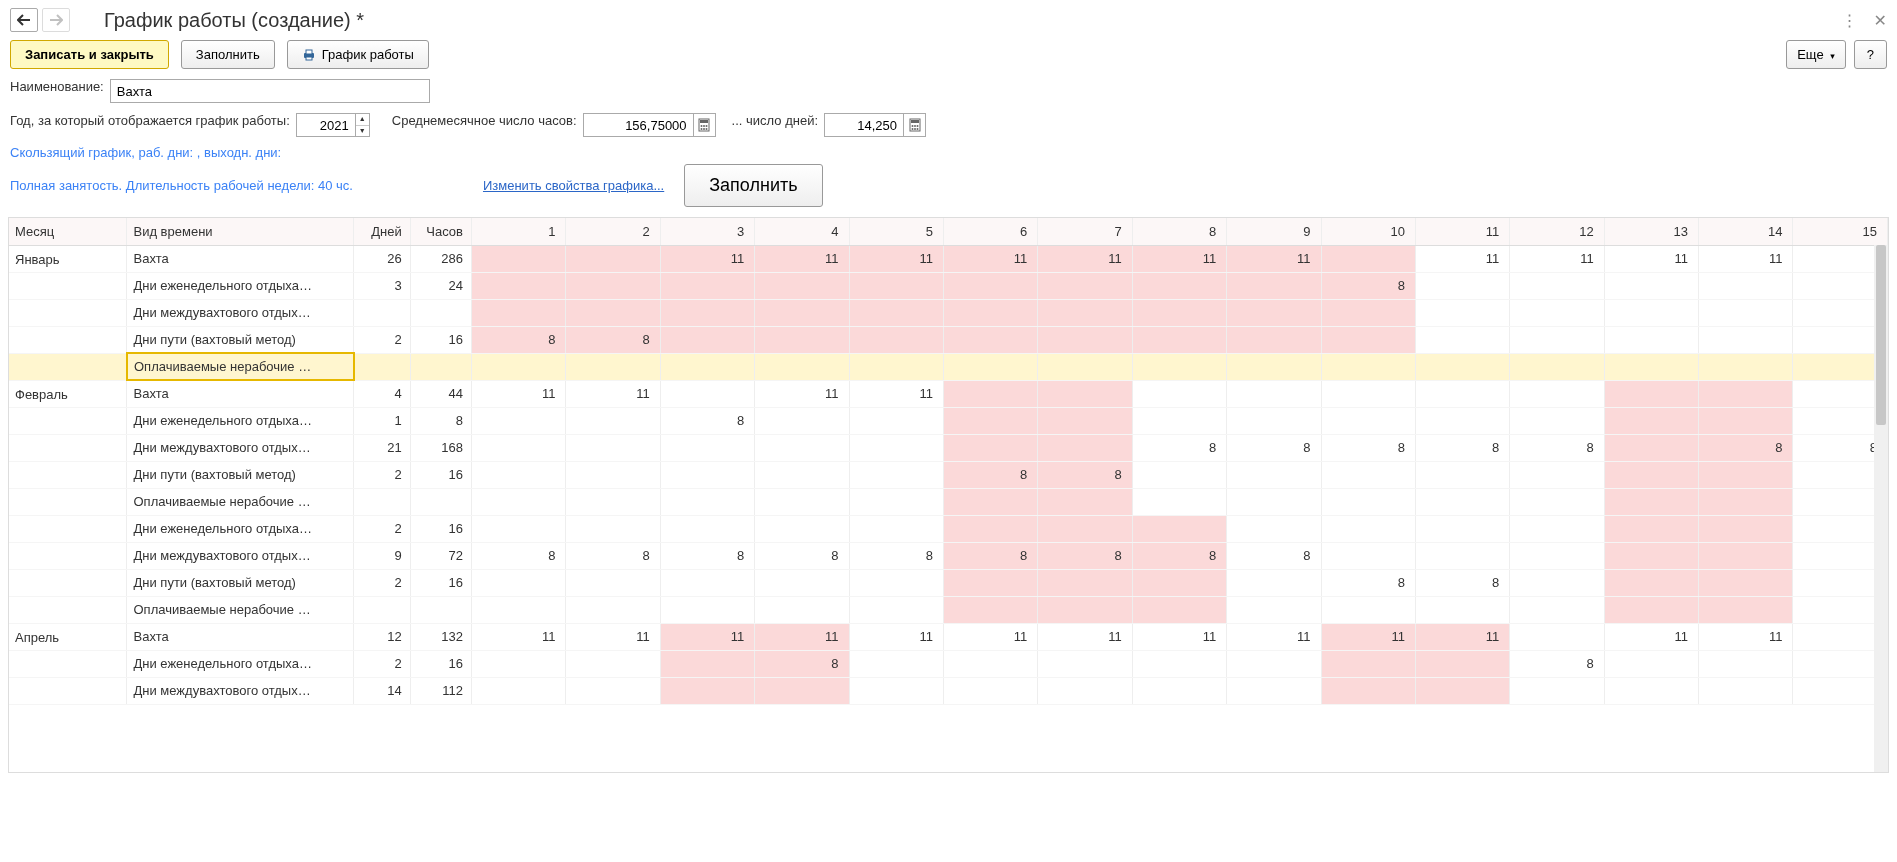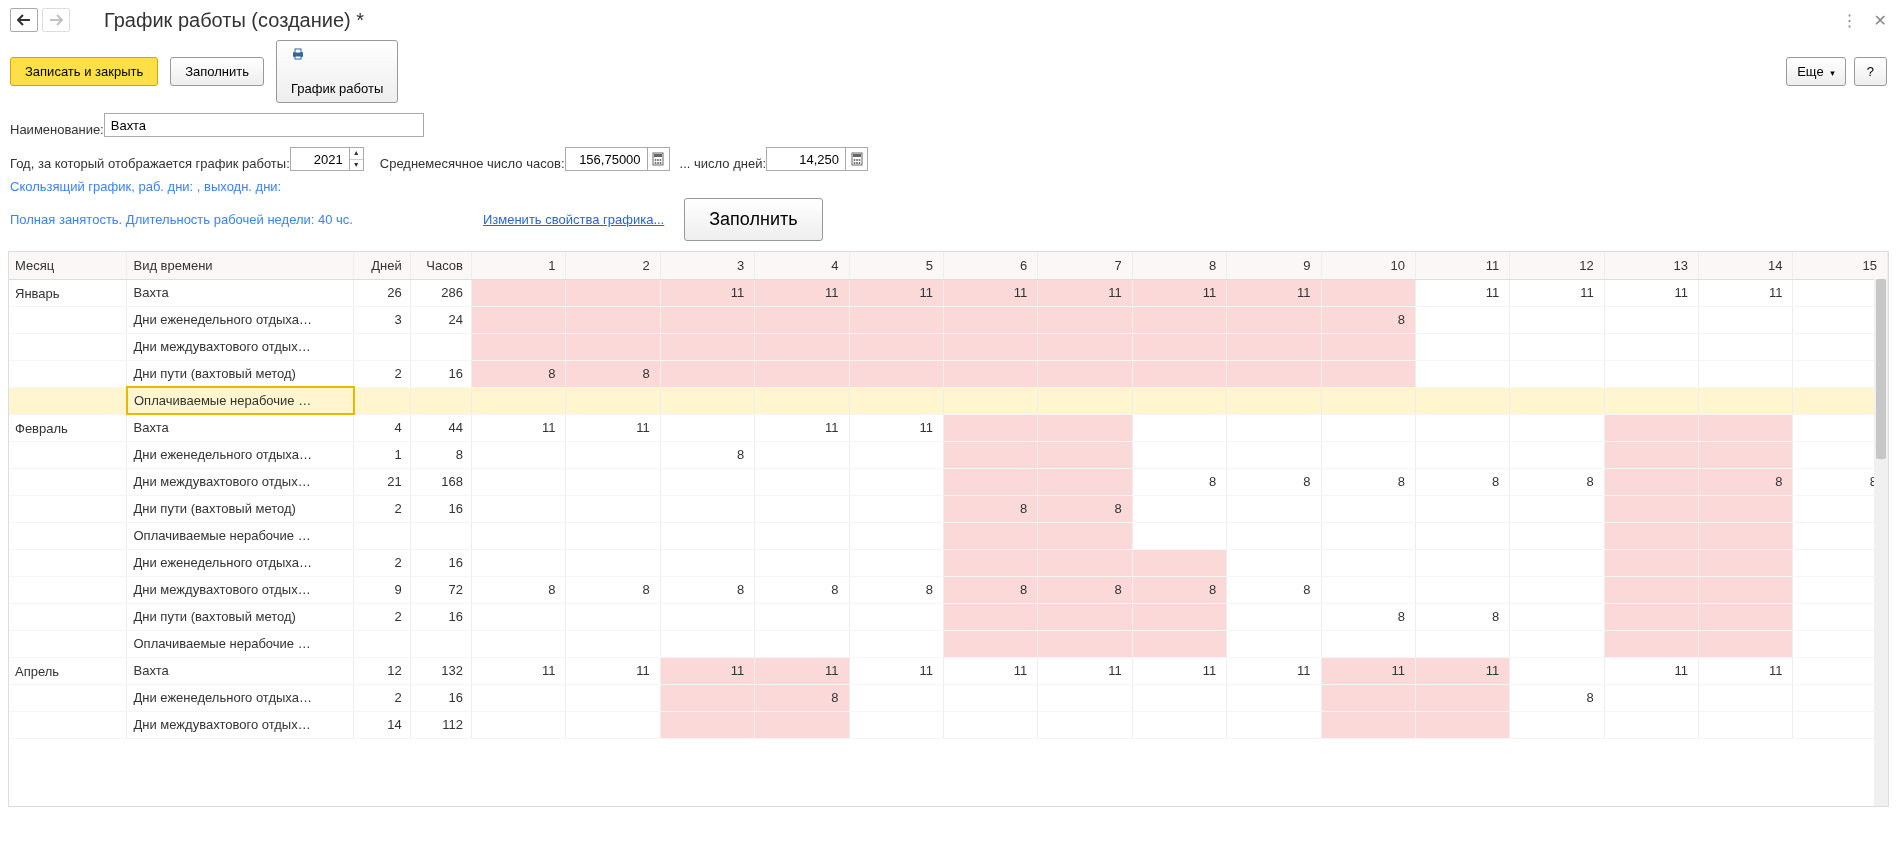--- a/index.html
+++ b/index.html
@@ -37,38 +37,38 @@
   }
   .btn {
     border: 1px solid #999;
     background: linear-gradient(#fff,#eee);
     padding: 6px 14px;
     border-radius: 3px;
     cursor: pointer;
     font-size: 13px;
   }
   .btn-primary {
-    background: #fde047;
+    background: #fef9c3;
     border: 1px solid #d0a800;
-    font-weight: normal;
+    font-weight: bold;
   }
   .btn-print {
     display: inline-flex;
-    gap: 20px;
-    flex-direction: column;
+    align-items: center;
+    gap: 6px;
   }
   .print-icon {
     width: 14px; height: 14px;
     display: inline-block;
   }
   .toolbar-right { margin-left: auto; display: flex; gap: 8px; }
   .btn-more { padding: 6px 10px; }
   .btn-help { padding: 6px 12px; }
 
-  .form-row { display: flex; align-items: flex-end; padding: 2px 10px; }
+  .form-row { display: flex; align-items: flex-start; padding: 2px 10px; gap: 6px; }
   .form-row label { min-width: auto; }
   .input-text {
     border: 1px solid #aaa;
     padding: 3px 6px;
     height: 24px;
     font-size: 13px;
   }
   .input-name { width: 320px; }
   .year-box { width: 60px; text-align: right; }
   .spinner {
@@ -77,21 +77,21 @@
     border: 1px solid #aaa;
     border-left: none;
     height: 24px;
     width: 14px;
   }
   .spinner span {
     flex:1; font-size: 7px; text-align:center; line-height:10px; cursor:pointer;
     border-bottom: 1px solid #ccc;
   }
   .spinner span:last-child { border-bottom: none; }
-  .num-box { width: 83px; text-align: right; }
+  .num-box { width: 111px; text-align: right; }
   .calc-icon {
     width: 22px; height: 24px;
     border: 1px solid #aaa; border-left: none;
     display: inline-flex; align-items: center; justify-content: center;
     font-size: 11px; background: #fff;
   }
   .num-box-sm { width: 80px; text-align: right; }
 
   .info-line { color: #3b82f6; padding: 0 10px; font-size: 13px; }
   .link { color: #2b66c7; text-decoration: underline; cursor: pointer; }

